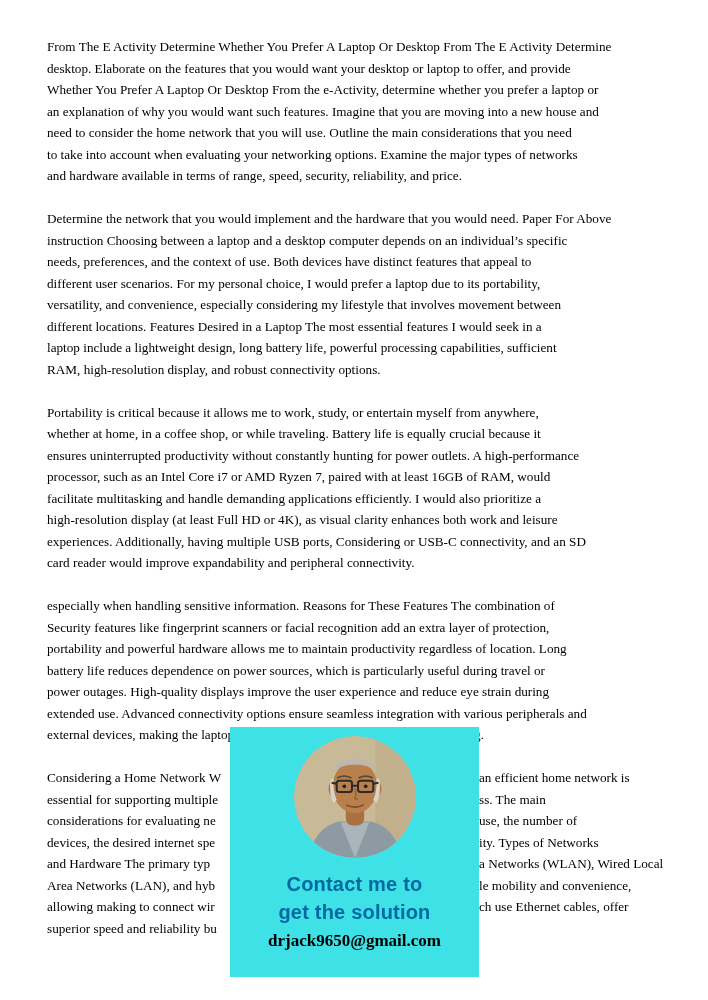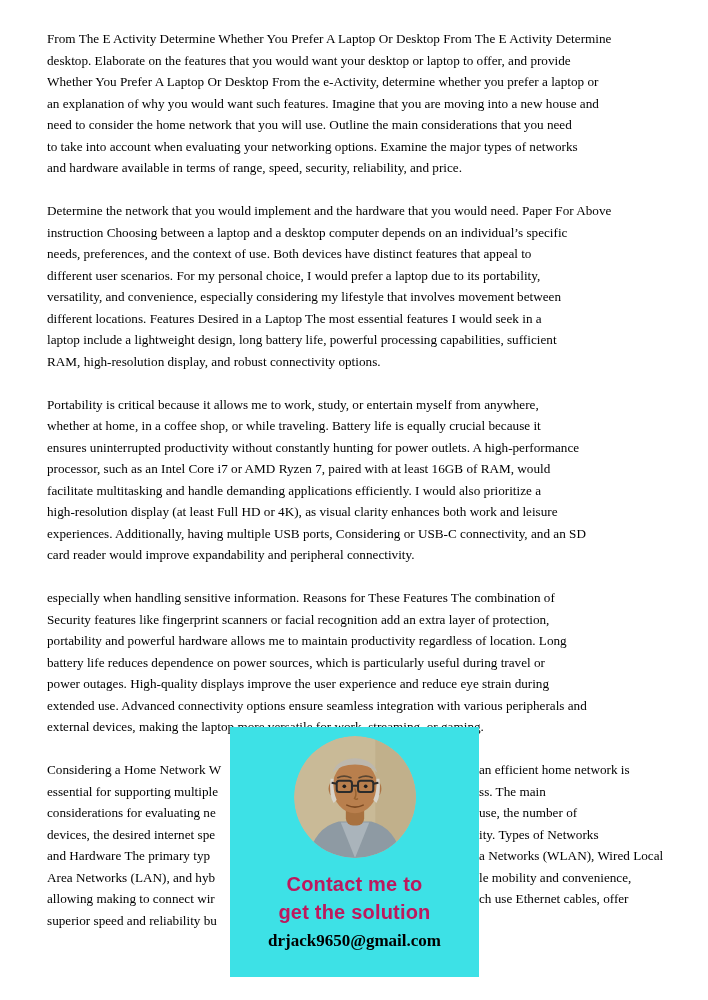--- a/index.html
+++ b/index.html
@@ -8,21 +8,21 @@
     width: 708px;
     height: 1000px;
     position: relative;
     overflow: hidden;
     font-family: "Liberation Serif", serif;
     color: #000000;
   }
   .doc {
     position: absolute;
     left: 47px;
-    top: 28px;
+    top: 36px;
     width: 632px;
     font-size: 13.2px;
   }
   .para { margin-bottom: 21.5px; }
   .para:last-child { margin-bottom: 8px; }
   .line {
     height: 21.5px;
     line-height: 21.5px;
     white-space: nowrap;
     position: relative;
@@ -48,21 +48,21 @@
     margin: 9px auto 0 auto;
     border-radius: 50%;
     overflow: hidden;
   }
   .photo svg { display: block; }
   .ad-line {
     font-family: "Liberation Sans", sans-serif;
     font-weight: 700;
     font-size: 20px;
     line-height: 28px;
-    color: #be185d;
+    color: #0369a1;
     letter-spacing: 0.2px;
   }
   .ad-line-first { margin-top: 12px; }
   .ad-email {
     font-family: "Liberation Serif", serif;
     font-weight: 700;
     font-size: 17px;
     line-height: 22px;
     margin-top: 4px;
     color: #000000;

